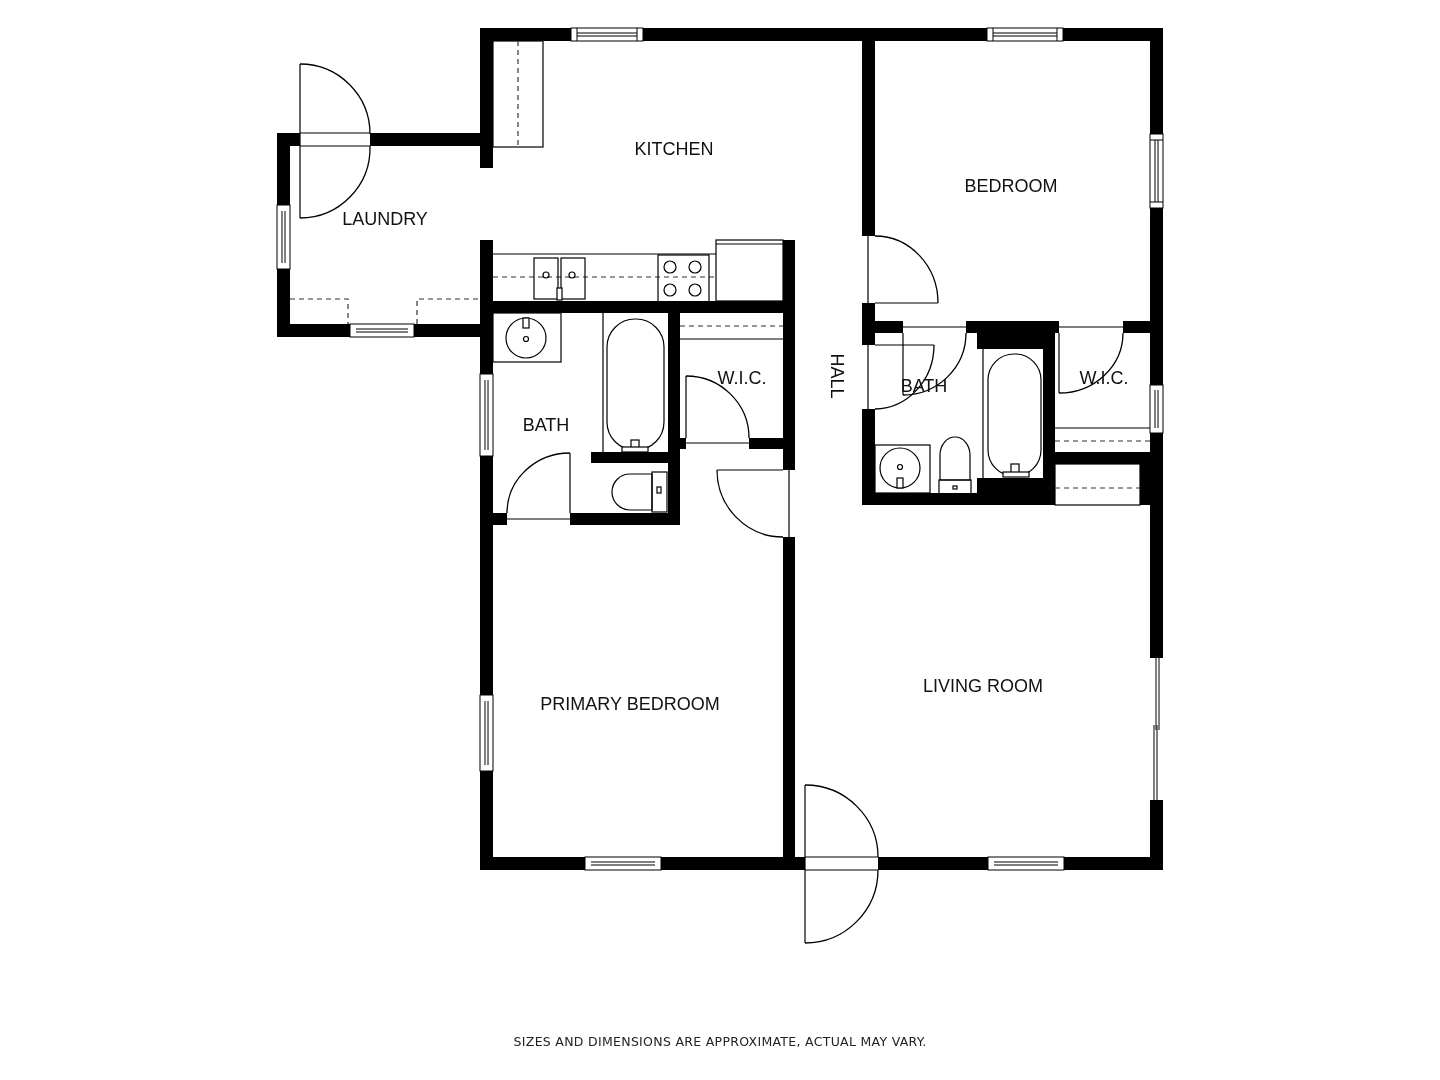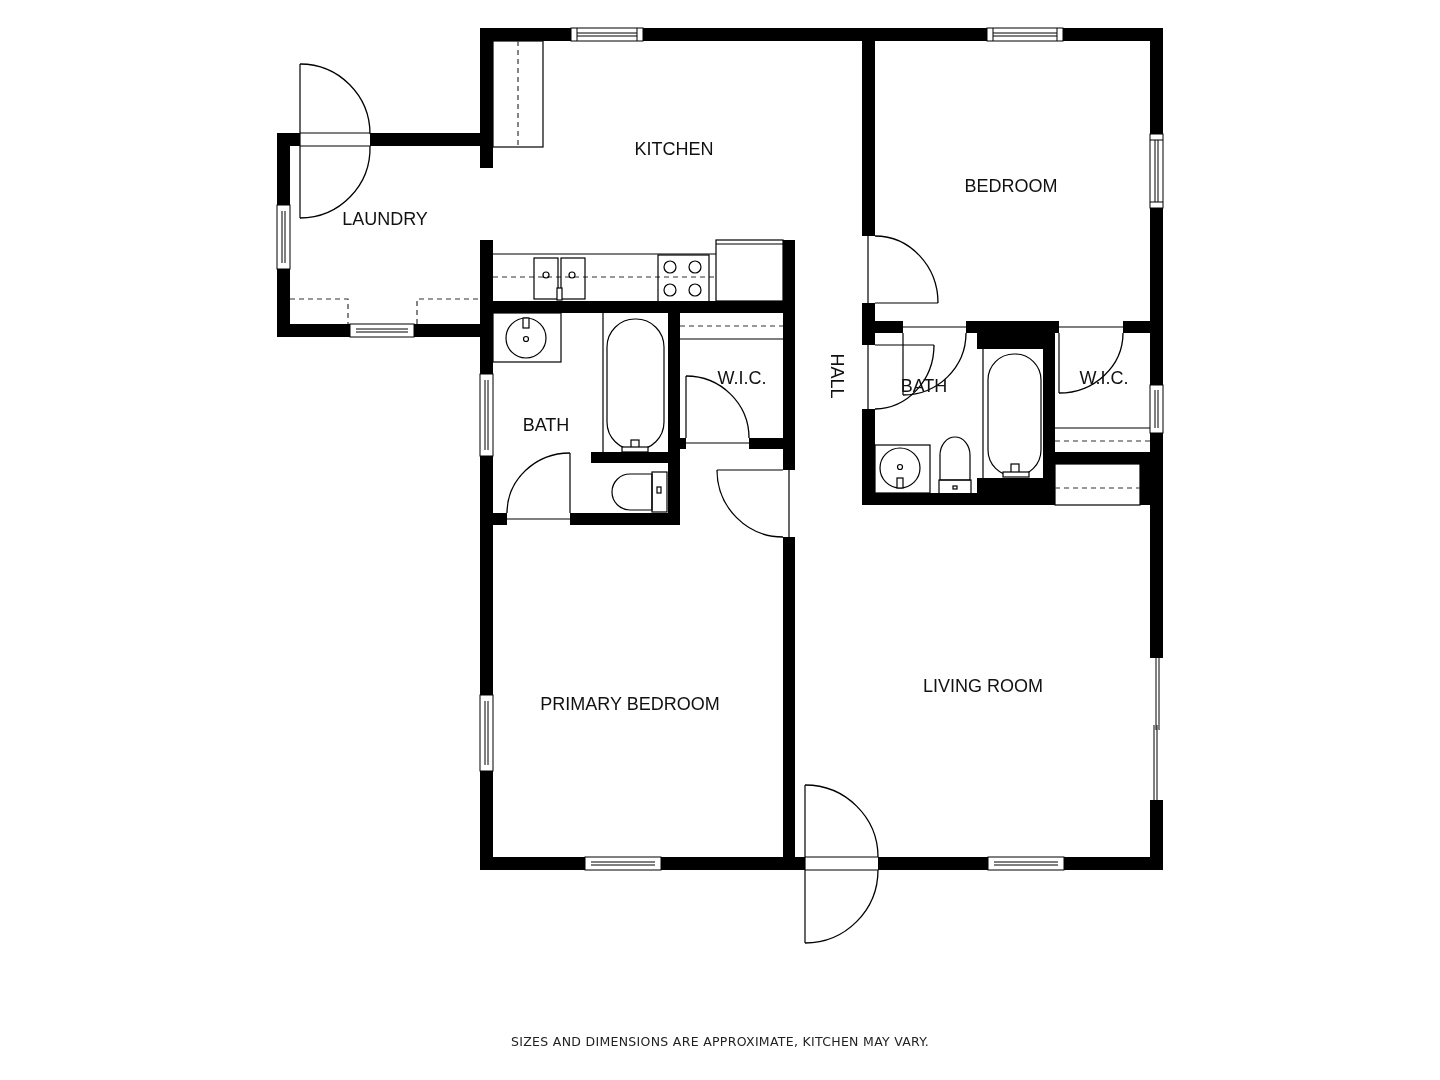--- a/index.html
+++ b/index.html
@@ -315,13 +315,13 @@
     <text class="room-label" x="836" y="376" transform="rotate(90 836 376)">HALL</text>
     <text class="room-label" x="546" y="426">BATH</text>
     <text class="room-label" x="742" y="379">W.I.C.</text>
     <text class="room-label" x="924" y="387">BATH</text>
     <text class="room-label" x="1104" y="379">W.I.C.</text>
     <text class="room-label" x="630" y="705">PRIMARY BEDROOM</text>
     <text class="room-label" x="983" y="687">LIVING ROOM</text>
   </g>
 </svg>
 
-<div class="footnote">SIZES AND DIMENSIONS ARE APPROXIMATE, KITCHEN MAY VARY.</div>
+<div class="footnote">SIZES AND DIMENSIONS ARE APPROXIMATE, ACTUAL MAY VARY.</div>
 
 </body></html>

